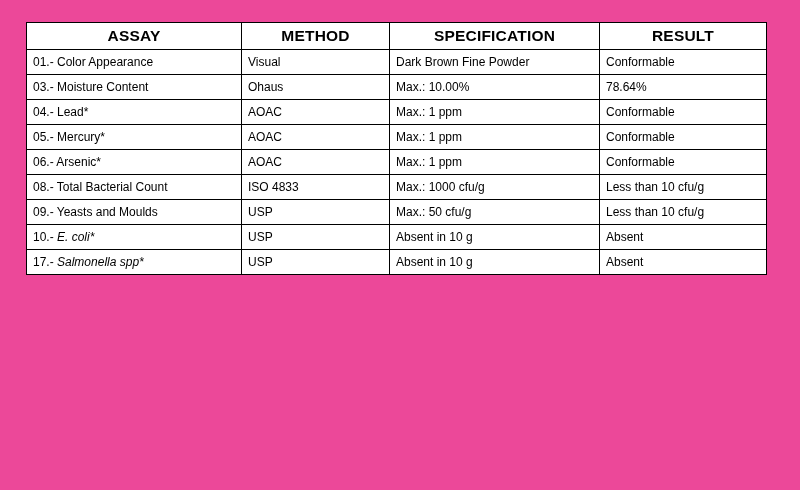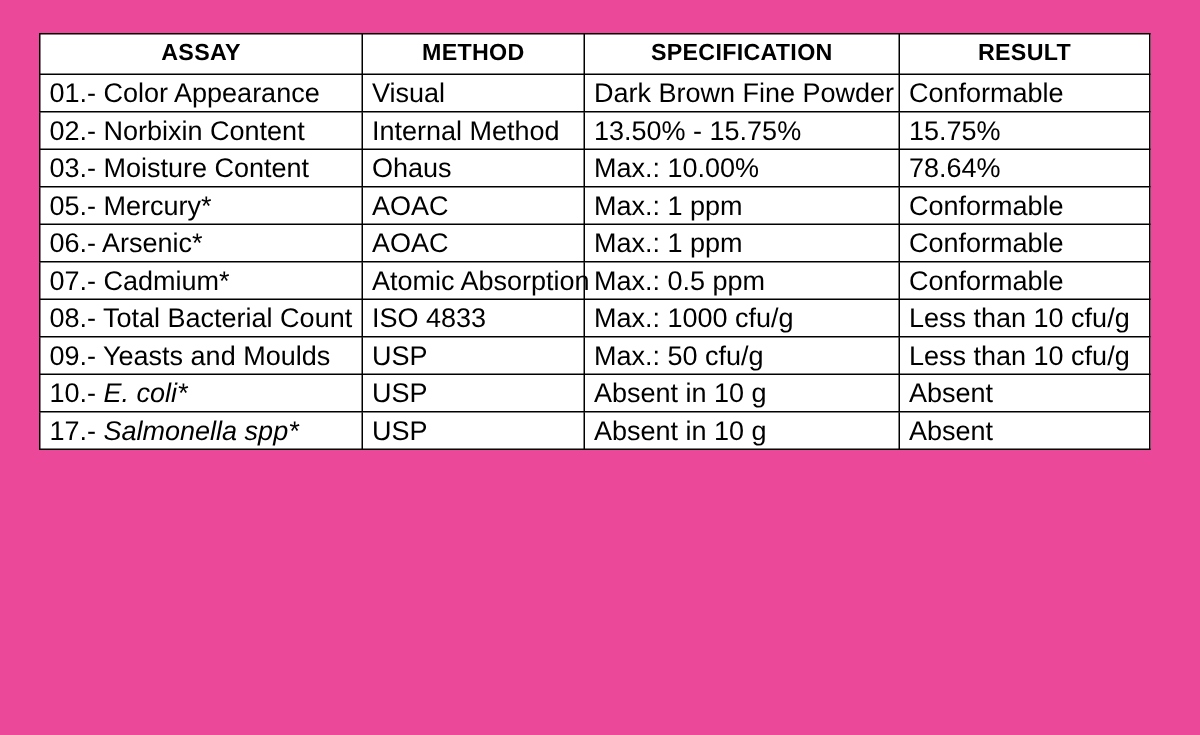--- a/index.html
+++ b/index.html
@@ -40,21 +40,21 @@
   }
   .spec-table th {
     text-align: center;
     font-size: 15.5px;
     font-weight: bold;
     height: 26px;
     letter-spacing: 0.2px;
   }
   .spec-table td {
     text-align: left;
-    font-size: 18px;
+    font-size: 12px;
     font-weight: normal;
     height: 24px;
     padding-left: 6px;
     white-space: nowrap;
   }
   
   col.c-assay   { width: 215px; }
   col.c-method  { width: 148px; }
   col.c-spec    { width: 210px; }
   col.c-result  { width: 167px; }
@@ -82,47 +82,41 @@
       </tr>
     </thead>
     <tbody>
       <tr>
         <td>01.- Color Appearance</td>
         <td>Visual</td>
         <td>Dark Brown Fine Powder</td>
         <td>Conformable</td>
       </tr>
       <tr>
-        <td>02.- Norbixin Content</td>
-        <td>Internal Method</td>
-        <td>13.50% - 15.75%</td>
-        <td>15.75%</td>
-      </tr>
-      <tr>
         <td>03.- Moisture Content</td>
         <td>Ohaus</td>
         <td>Max.: 10.00%</td>
         <td>78.64%</td>
+      </tr>
+      <tr>
+        <td>04.- Lead*</td>
+        <td>AOAC</td>
+        <td>Max.: 1 ppm</td>
+        <td>Conformable</td>
       </tr>
       <tr>
         <td>05.- Mercury*</td>
         <td>AOAC</td>
         <td>Max.: 1 ppm</td>
         <td>Conformable</td>
       </tr>
       <tr>
         <td>06.- Arsenic*</td>
         <td>AOAC</td>
         <td>Max.: 1 ppm</td>
-        <td>Conformable</td>
-      </tr>
-      <tr>
-        <td>07.- Cadmium*</td>
-        <td>Atomic Absorption</td>
-        <td>Max.: 0.5 ppm</td>
         <td>Conformable</td>
       </tr>
       <tr>
         <td>08.- Total Bacterial Count</td>
         <td>ISO 4833</td>
         <td>Max.: 1000 cfu/g</td>
         <td>Less than 10 cfu/g</td>
       </tr>
       <tr>
         <td>09.- Yeasts and Moulds</td>

